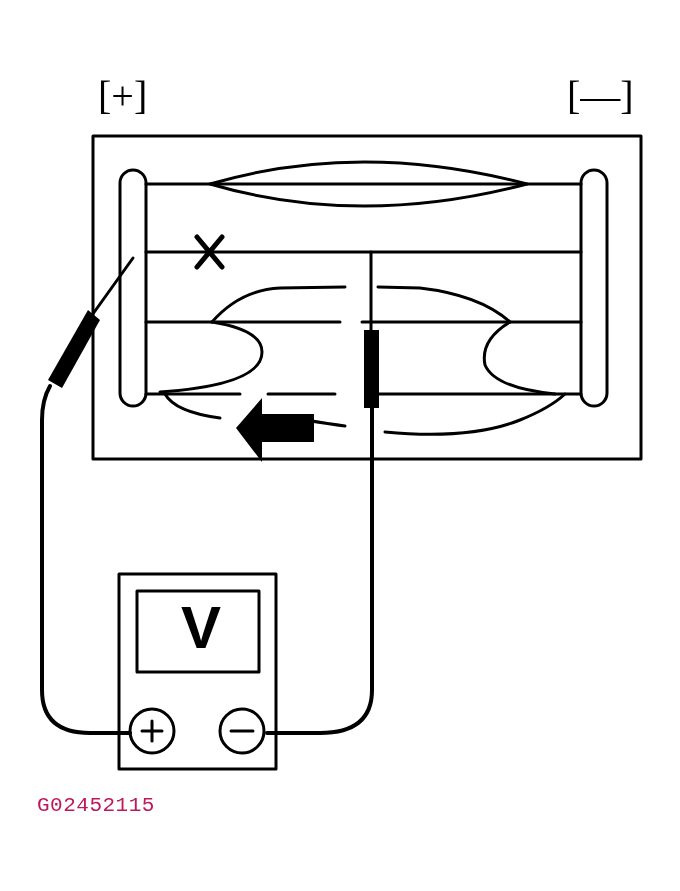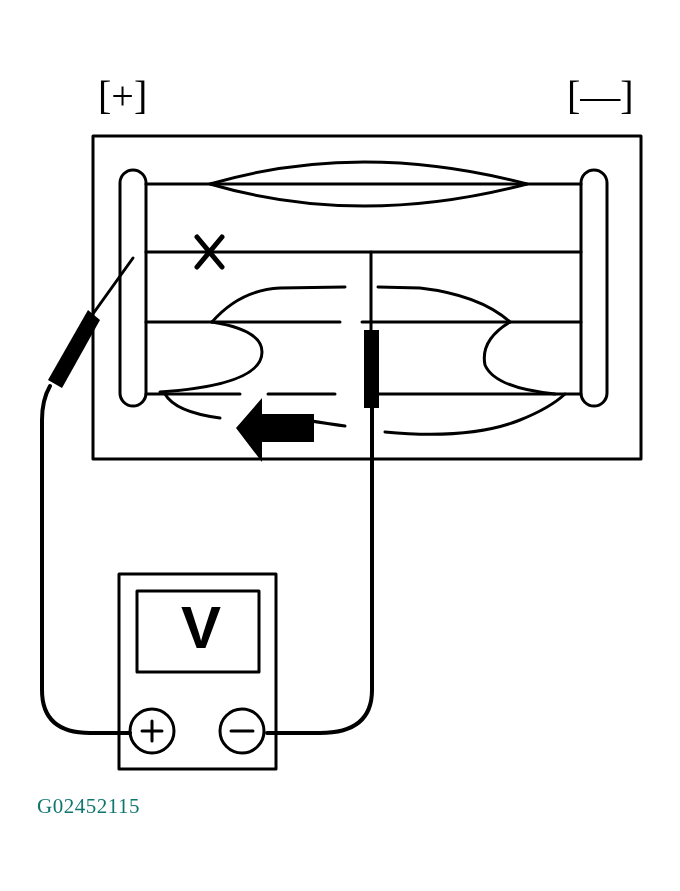--- a/index.html
+++ b/index.html
@@ -1,20 +1,20 @@
 <!DOCTYPE html>
 <html><head>
   <meta charset="utf-8">
   <style>
     html, body { margin: 0; padding: 0; background: #ffffff; }
     body { width: 680px; height: 891px; position: relative; overflow: hidden; }
     svg { position: absolute; left: 0; top: 0; }
     #code {
       position: absolute; left: 37px; top: 794px;
-      font-family: Liberation Serif, serif; font-size: 21px; color: #0f766e;
+      font-family: Liberation Mono, monospace; font-size: 21px; color: #be185d;
       letter-spacing: 0.5px;
     }
     #term-pos, #term-neg {
       position: absolute; font-family: "Liberation Serif", serif; font-size: 40px; color:#000;
     }
     #term-pos { left: 98px; top: 72px; }
     #term-neg { left: 567px; top: 72px; }
     #meter-v {
       position: absolute; left: 168px; top: 593px; width: 66px; text-align:center;
       font-family: "Liberation Sans", sans-serif; font-size: 60px; font-weight: bold; color:#000;

